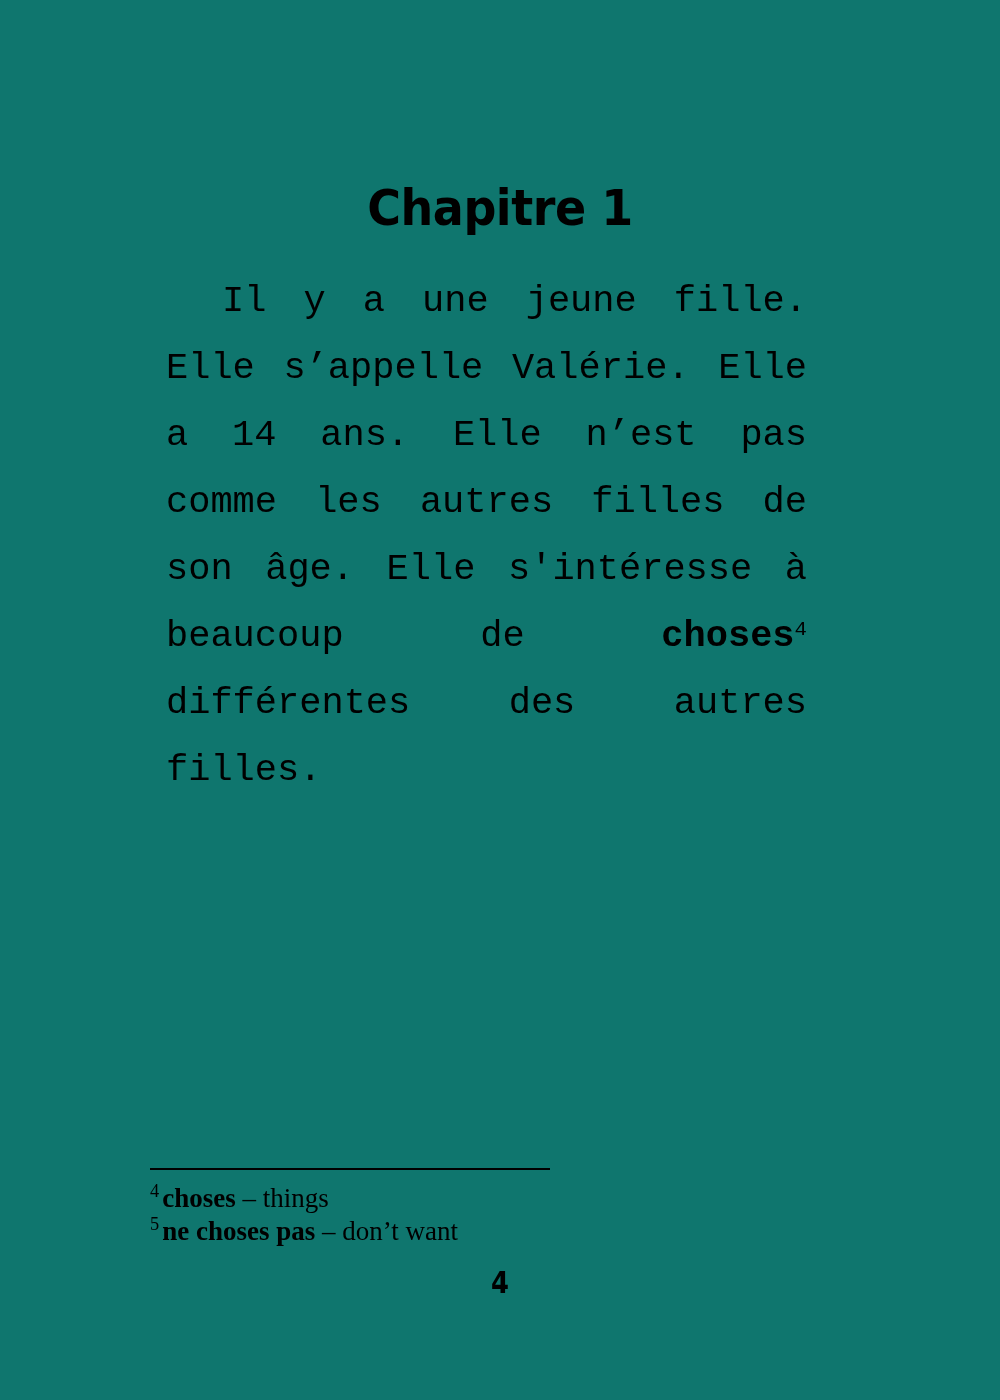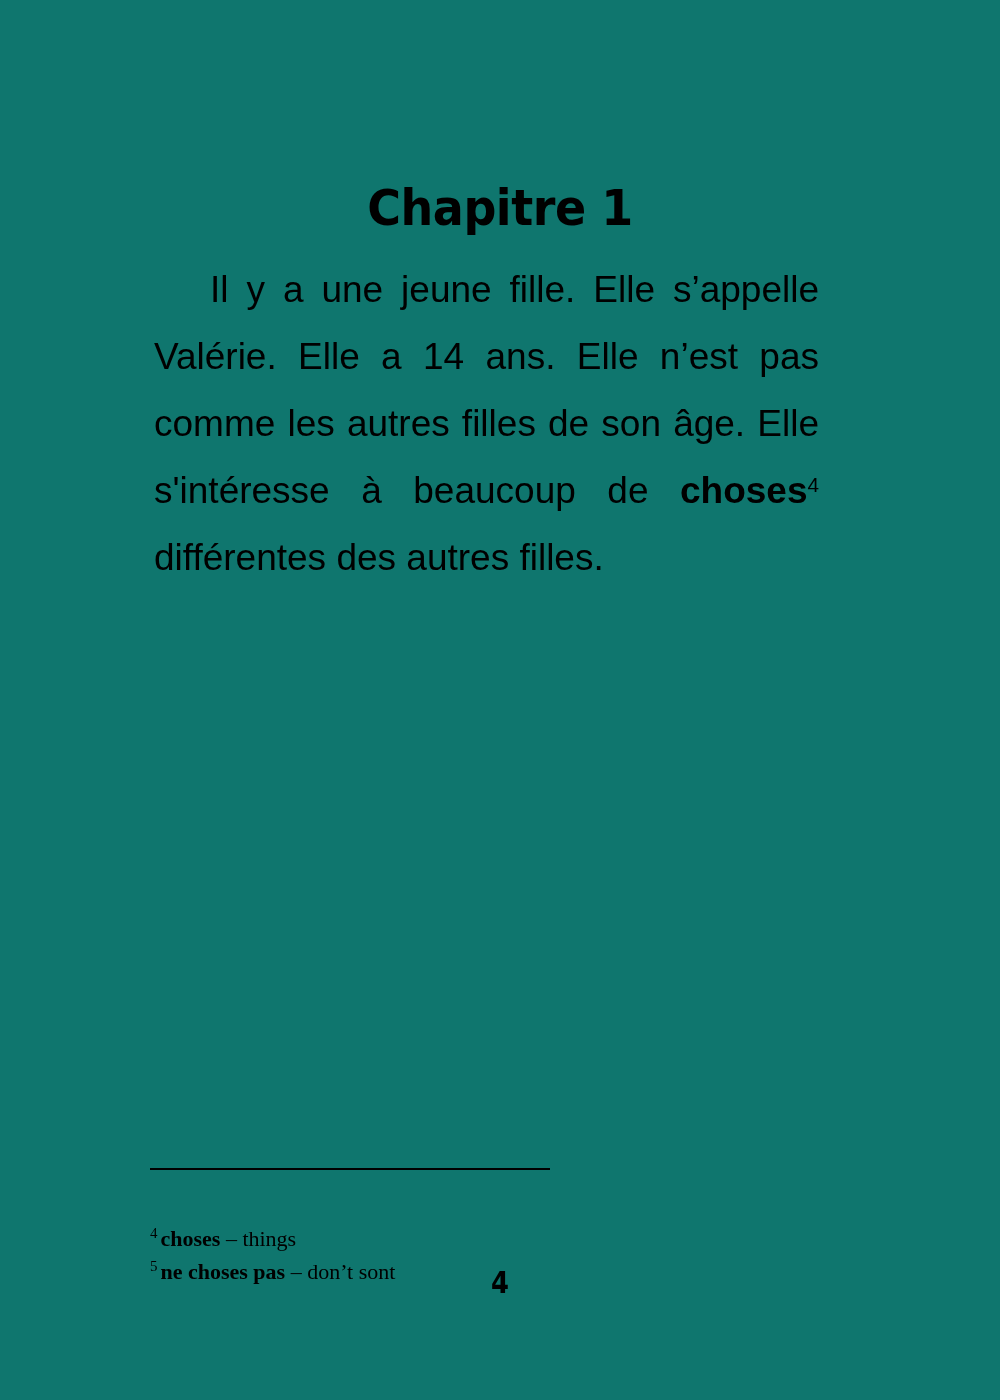--- a/index.html
+++ b/index.html
@@ -36,22 +36,22 @@
 
   
   .body-col {
     position: absolute;
     left: 150px;
     top: 252px;
     width: 673px;
   }
 
   .para {
-    margin: 4px;
-    font-family: Liberation Sans, sans-serif;
+    margin: 16px;
+    font-family: Liberation Mono, monospace;
     font-size: 37px;
     line-height: 67px;
     color: #000000;
     text-align: justify;
     text-justify: inter-word;
     text-indent: 56px;
     -webkit-hyphens: none;
     hyphens: none;
   }
 
@@ -85,24 +85,23 @@
     height: 0;
     border-top: 2px solid #000000;
   }
 
   .footnotes {
     position: absolute;
     left: 150px;
     top: 1182px;
     width: 700px;
     font-family: "Liberation Serif", "DejaVu Serif", serif;
-    font-size: 22px;
+    font-size: 27px;
     line-height: 33px;
     color: #000000;
-    margin-top: 40px;
   }
 
   .footnote {
     white-space: nowrap;
   }
 
   .footnote sup.fn-num {
     font-size: 0.68em;
     line-height: 0;
     vertical-align: 0.55em;
@@ -145,18 +144,18 @@
   <h1 class="chapter-title">Chapitre 1</h1>
 
   <div class="body-col">
     <p class="para" id="para-1">Il y a une jeune fille. Elle s’appelle Valérie. Elle a 14 ans. Elle n’est pas comme les autres filles de son âge. Elle s'intéresse à beaucoup de <span class="term-bold">choses</span><sup class="fn-ref">4</sup> différentes des autres filles.</p>
   </div>
 
   <div class="footnote-rule"></div>
 
   <div class="footnotes" id="footnote-list">
       <div class="footnote"><sup class="fn-num">4</sup><span class="fn-term">choses</span><span class="fn-sep"> – </span><span class="fn-gloss">things</span></div>
-      <div class="footnote"><sup class="fn-num">5</sup><span class="fn-term">ne choses pas</span><span class="fn-sep"> – </span><span class="fn-gloss">don’t sont</span></div>
+      <div class="footnote"><sup class="fn-num">5</sup><span class="fn-term">ne choses pas</span><span class="fn-sep"> – </span><span class="fn-gloss">don’t want</span></div>
     </div>
 
   <div class="page-number">4</div>
 
 </div>
 
 </body></html>

